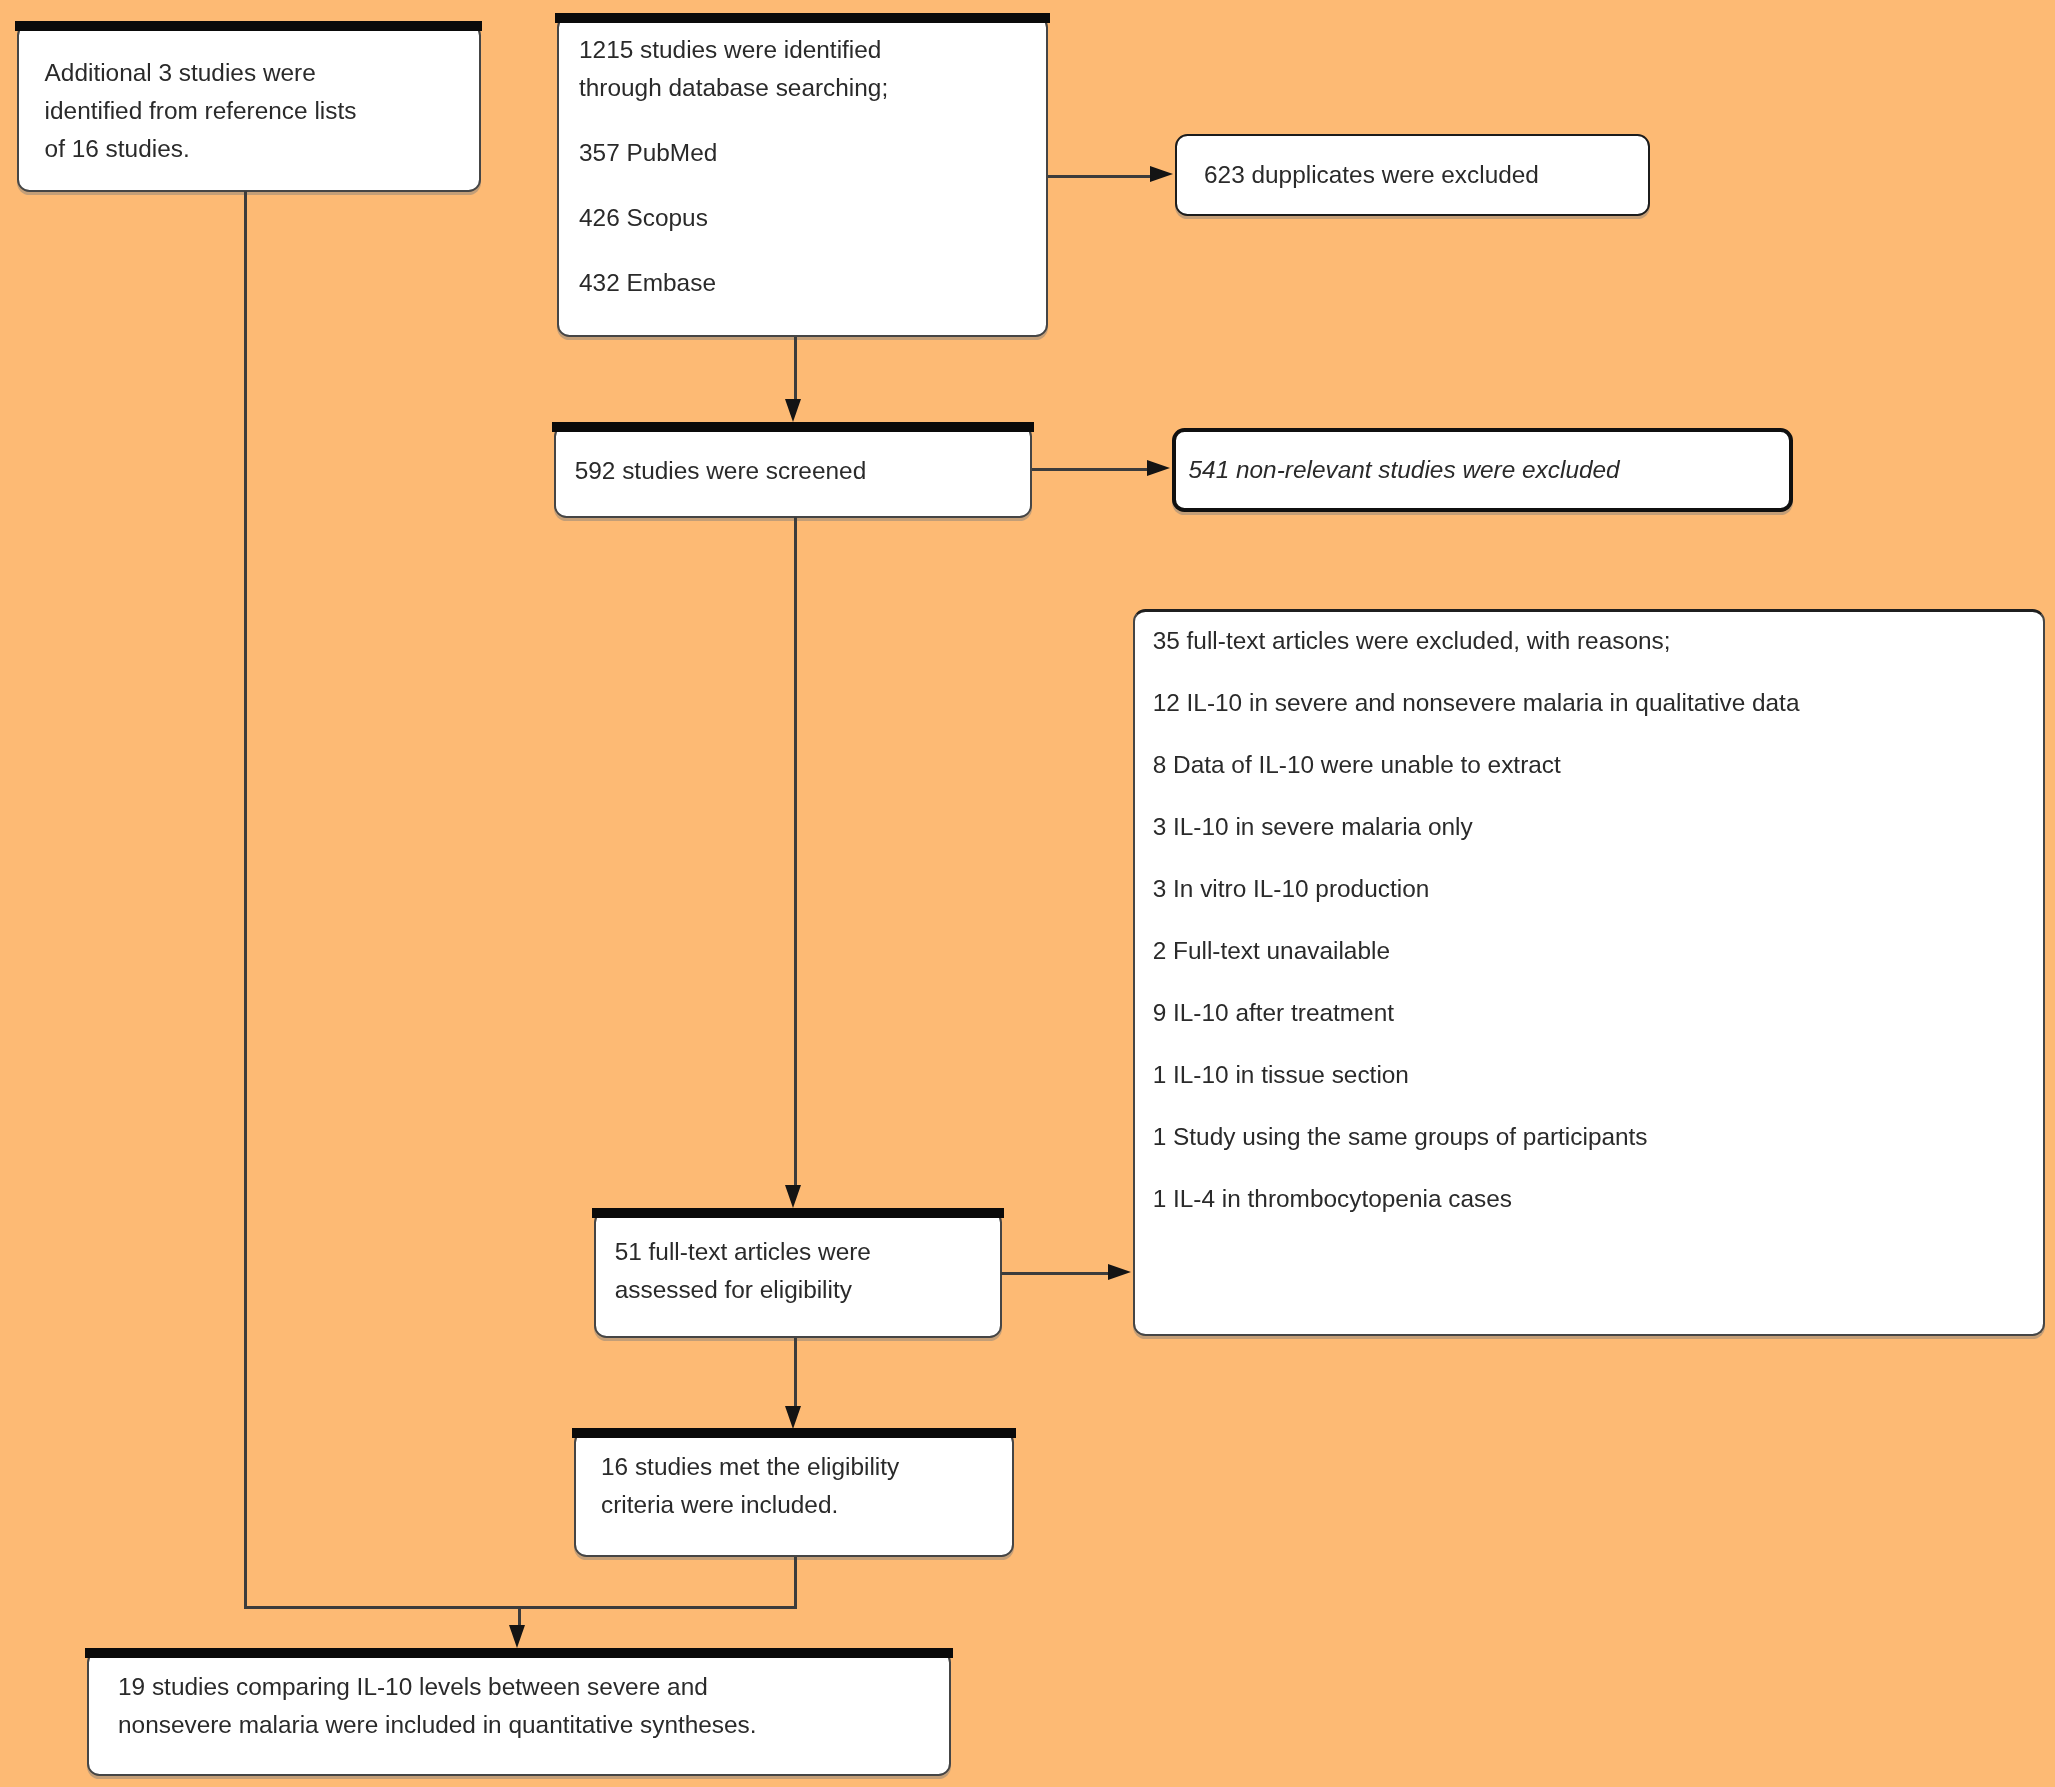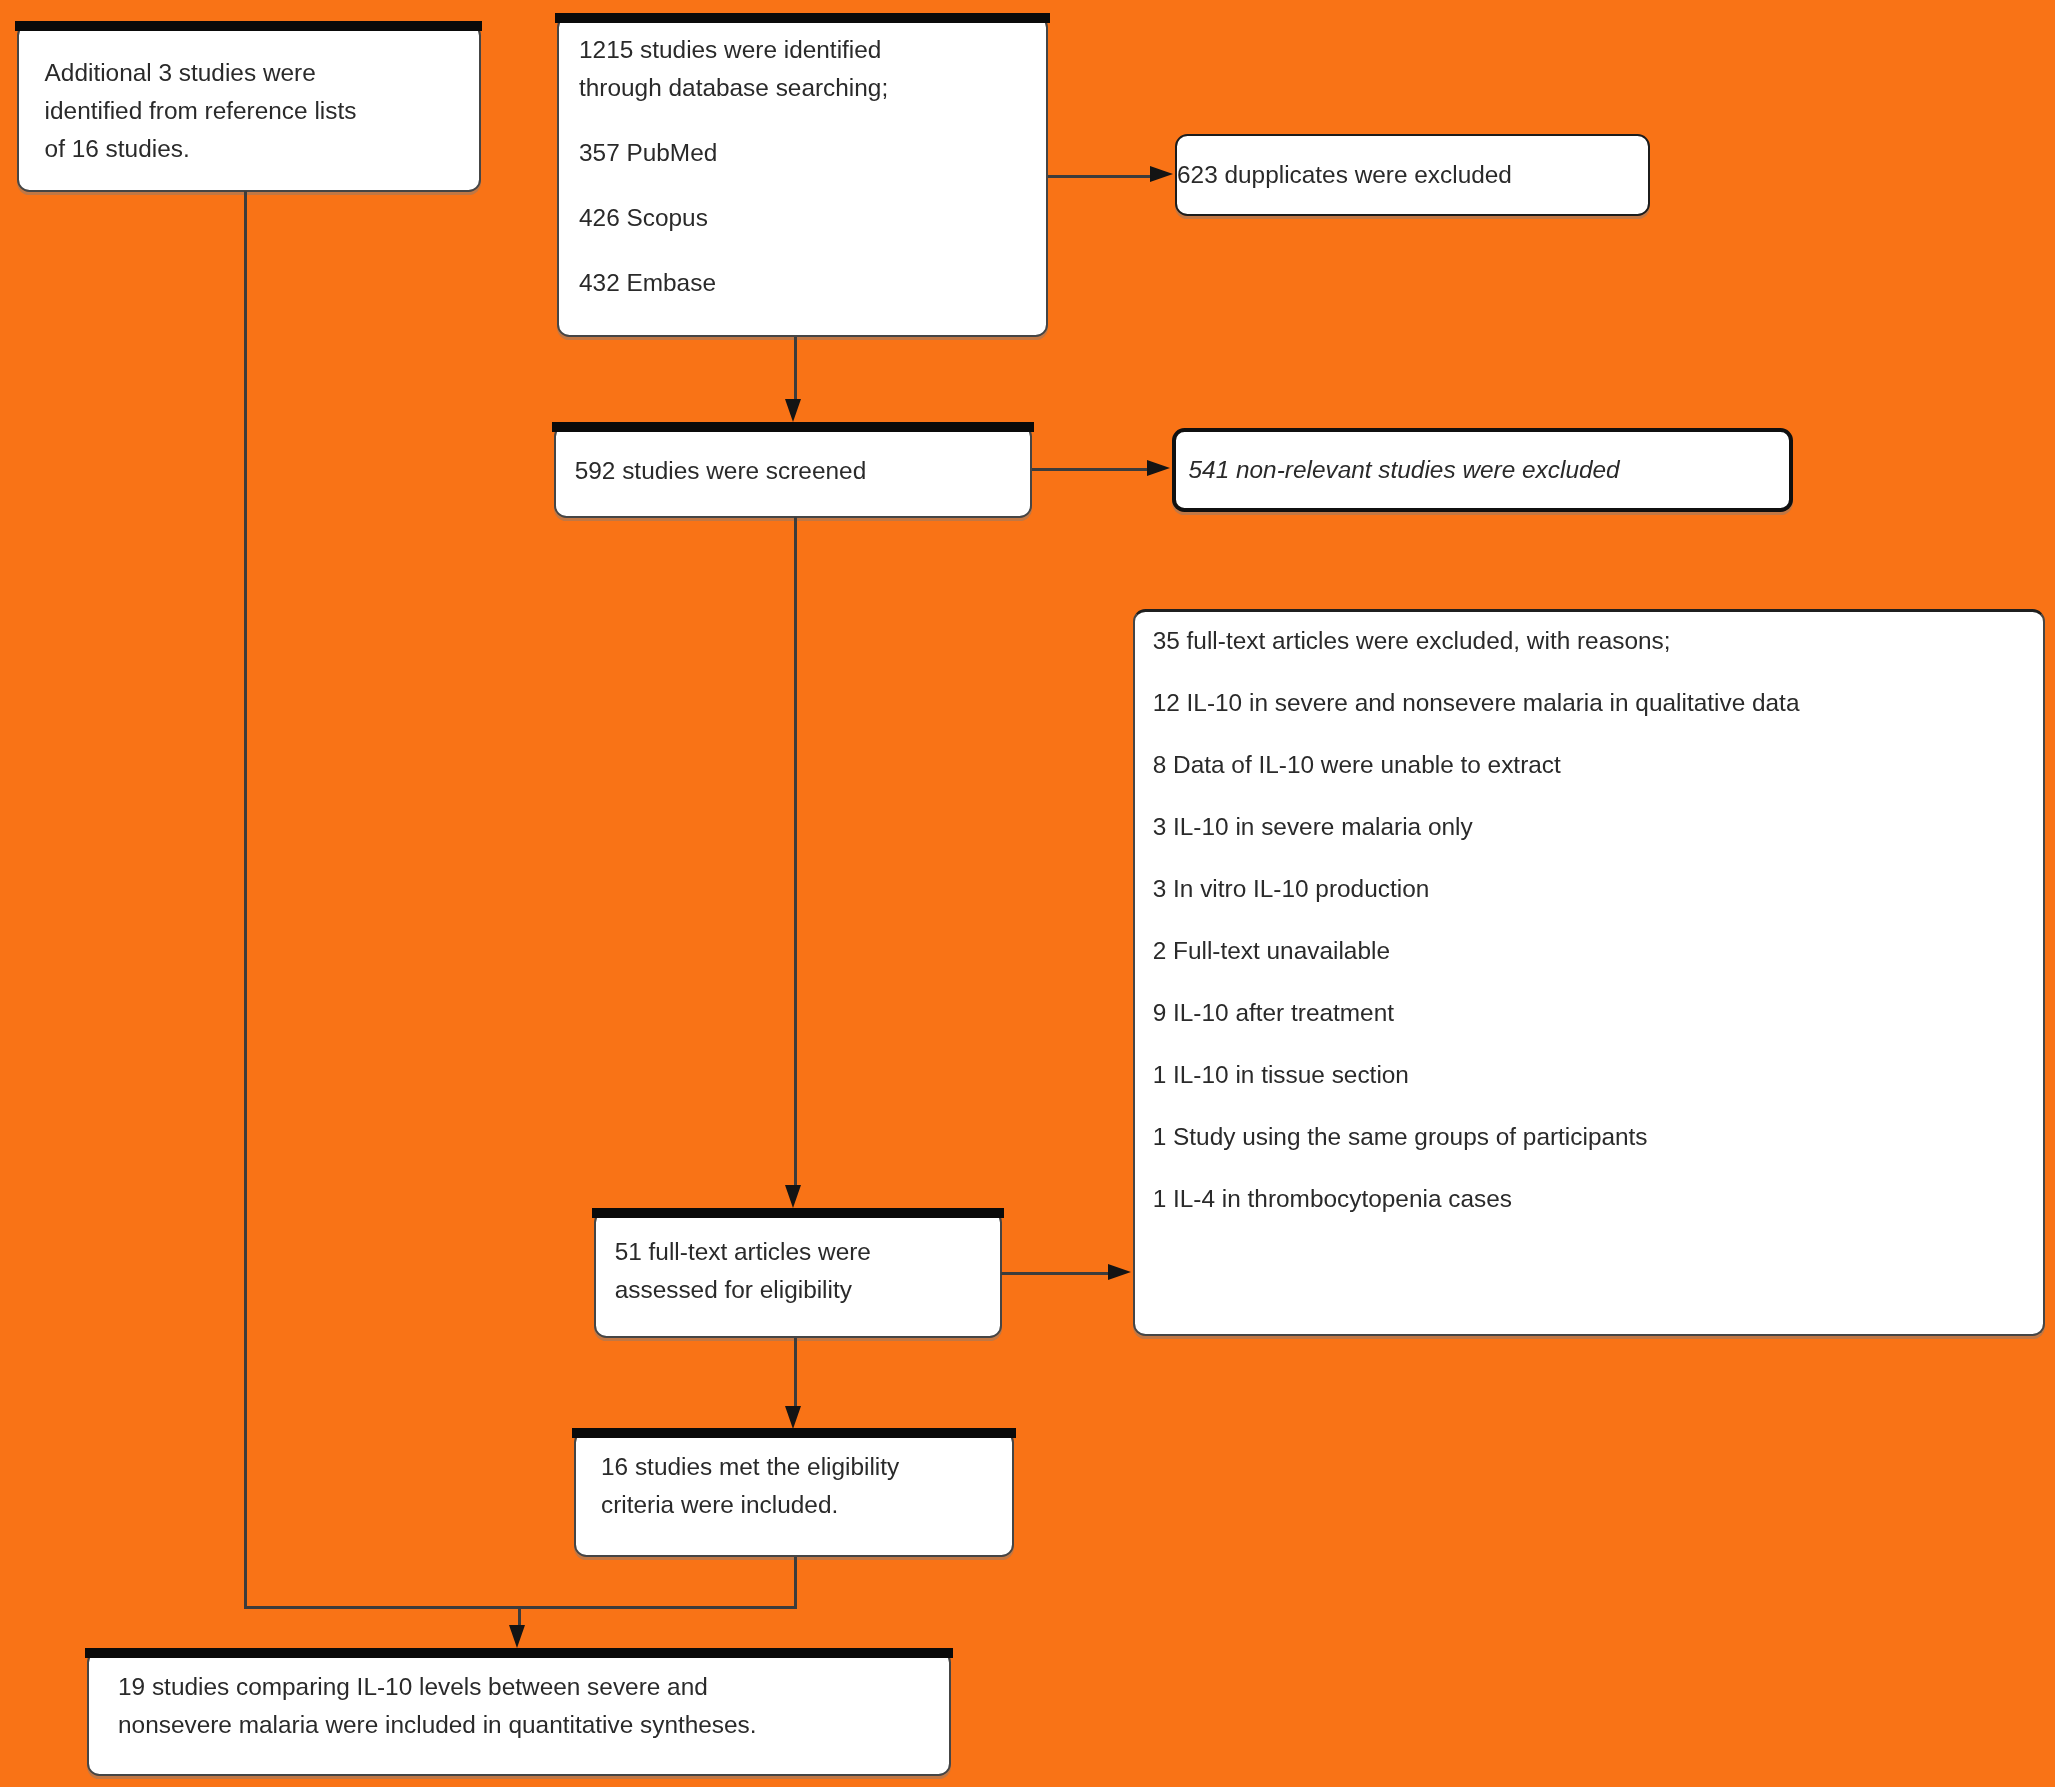--- a/index.html
+++ b/index.html
@@ -4,21 +4,21 @@
 <style>
   html, body {
     margin: 0;
     padding: 0;
     background: #ffffff;
   }
   #stage {
     position: relative;
     width: 2056px;
     height: 1787px;
-    background: #f97316;
+    background: #fdba74;
     font-family: "Liberation Sans", "DejaVu Sans", sans-serif;
     color: #2a2a2a;
     overflow: hidden;
   }
   .box {
     position: absolute;
     box-sizing: border-box;
     background: #ffffff;
     border: 2.1px solid #454545;
     border-radius: 12.5px;
@@ -47,21 +47,21 @@
   #boxB p { margin: 0 0 27px 0; }
   #boxF p { margin: 0 0 24px 0; }
 
   .flexbox {
     display: flex;
     align-items: center;
   }
 
   #boxA { left: 16.6px;   top: 23px;   width: 464px;  height: 169px;  padding: 29px 20px 0 26px; }
   #boxB { left: 557px; top: 14.6px;   width: 491px;  height: 322px;  padding: 14.6px 14.6px 0 20px; }
-  #boxC { left: 1175px; top: 134px;  width: 475px;  height: 82px;  border: 2.6px solid #1c1c1c; padding-left: 0; }
+  #boxC { left: 1175px; top: 134px;  width: 475px;  height: 82px;  border: 2.6px solid #1c1c1c; padding-left: 27px; }
   #boxD { left: 554px; top: 424px;  width: 478px;  height: 94px;  padding-left: 18.7px; }
   #boxE { left: 1172px; top: 428px;  width: 621px; height: 84px;  border: 4.2px solid #101010; padding-left: 12.5px; font-style: italic; }
   #boxF { left: 1133px; top: 609px; width: 912px; height: 727px; padding: 10.4px 14.6px 0 17.7px; border-top: 3.1px solid #1f1f1f; }
   #boxG { left: 594px; top: 1210px; width: 408px;  height: 128px;  padding: 21px 14.6px 0 18.7px; }
   #boxH { left: 574px; top: 1430px; width: 440px;  height: 127px;  padding: 15.6px 14.6px 0 25px; }
   #boxI { left: 87px;  top: 1650px; width: 864px; height: 126px;  padding: 15.6px 14.6px 0 29px; }
 
   .vline, .hline {
     position: absolute;
     background: #3c3c3c;

